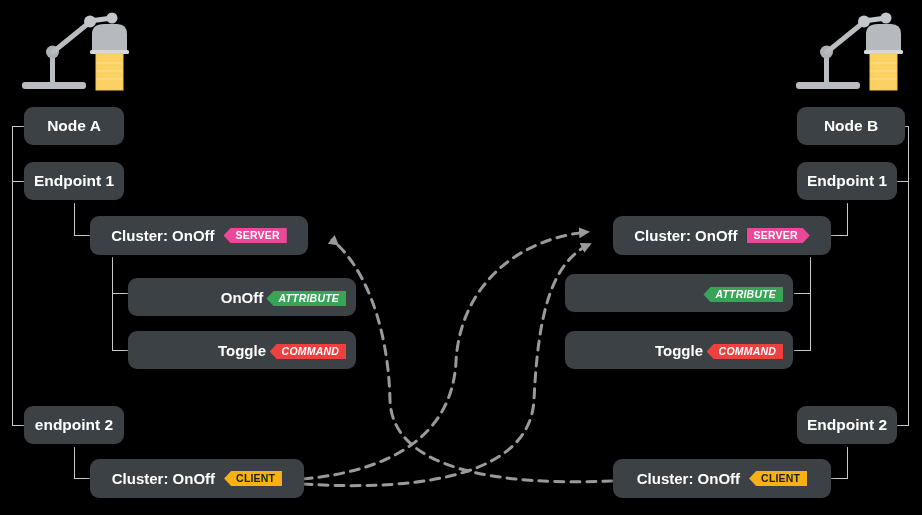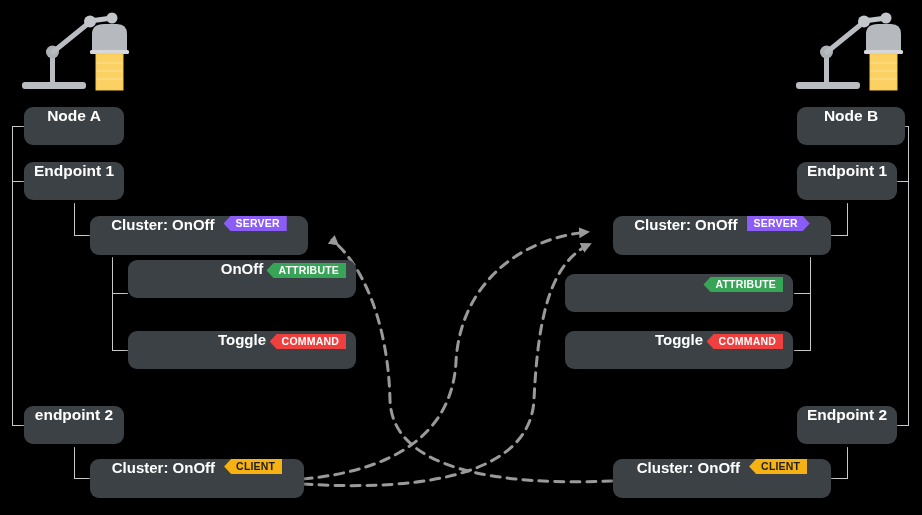--- a/index.html
+++ b/index.html
@@ -2,39 +2,39 @@
 <html><head>
 <meta charset="utf-8">
 <style>
   html,body{margin:0;padding:0;background:#000;}
   body{width:922px;height:515px;overflow:hidden;
        font-family:"Liberation Sans","DejaVu Sans",sans-serif;}
   #stage{position:relative;width:922px;height:515px;background:#000;}
 
   
   .box{position:absolute;background:#3c4145;border-radius:9px;
-       display:flex;align-items:flex-start;justify-content:center;
+       display:flex;align-items:center;justify-content:center;
        color:#fff;font-size:15px;font-weight:700;
        box-shadow:0 2px 4px rgba(0,0,0,.55);z-index:6;}
   .box.node{font-size:15.5px;}
   .cluster{justify-content:center;gap:9px;font-size:15px;}
   .leaf{justify-content:center;gap:0;font-size:15px;}
   .leaf .lbl{position:absolute;left:0;right:0;text-align:center;}
-  .leaf .bdg-wrap{position:absolute;}
+  .leaf .bdg-wrap{position:absolute;font-style:italic;}
 
   
   .badge{position:relative;display:inline-block;
          font-size:10.5px;font-weight:700;letter-spacing:.2px;
          line-height:15px;height:15px;color:#fff;
          padding:0 7px 0 12px;white-space:nowrap;
          filter:drop-shadow(0 1px 1px rgba(0,0,0,.6));
          clip-path:polygon(0 50%,7px 0,100% 0,100% 100%,7px 100%);}
   .badge.flip{padding:0 12px 0 7px;
          clip-path:polygon(0 0,calc(100% - 7px) 0,100% 50%,calc(100% - 7px) 100%,0 100%);}
-  .badge.server{background:#8b5cf6;}
+  .badge.server{background:#ec4899;}
   .badge.client{background:#f5b212;color:#1d1d1d;}
   .badge.attribute{background:#37a457;}
   .badge.command{background:#ef4040;}
 
   
   .ln{position:absolute;background:#c9c9c9;z-index:2;}
   .lnh{height:1.4px;}
   .lnv{width:1.4px;}
 
   
@@ -143,21 +143,21 @@
 
   <div class="box node" style="left:24px;top:162px;width:100px;height:38px;">
     <span>Endpoint 1</span>
   </div>
 
   <div class="box cluster" style="left:90px;top:216px;width:218px;height:39px;">
     <span>Cluster: OnOff</span>
     <span class="badge server">SERVER</span>
   </div>
 
-  <div class="box leaf" style="left:128px;top:260px;width:228px;height:38px;">
+  <div class="box leaf" style="left:128px;top:278px;width:228px;height:38px;">
     <span class="lbl">OnOff</span>
     <span class="bdg-wrap" style="right:10px;">
       <span class="badge attribute">ATTRIBUTE</span>
     </span>
   </div>
 
   <div class="box leaf" style="left:128px;top:331px;width:228px;height:38px;">
     <span class="lbl">Toggle</span>
     <span class="bdg-wrap" style="right:10px;">
       <span class="badge command">COMMAND</span>

